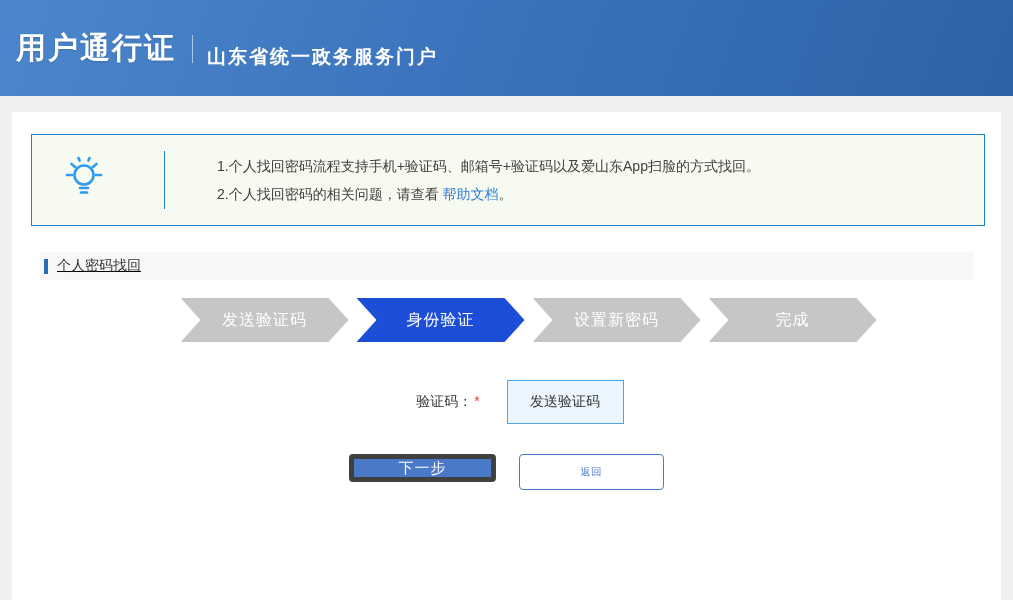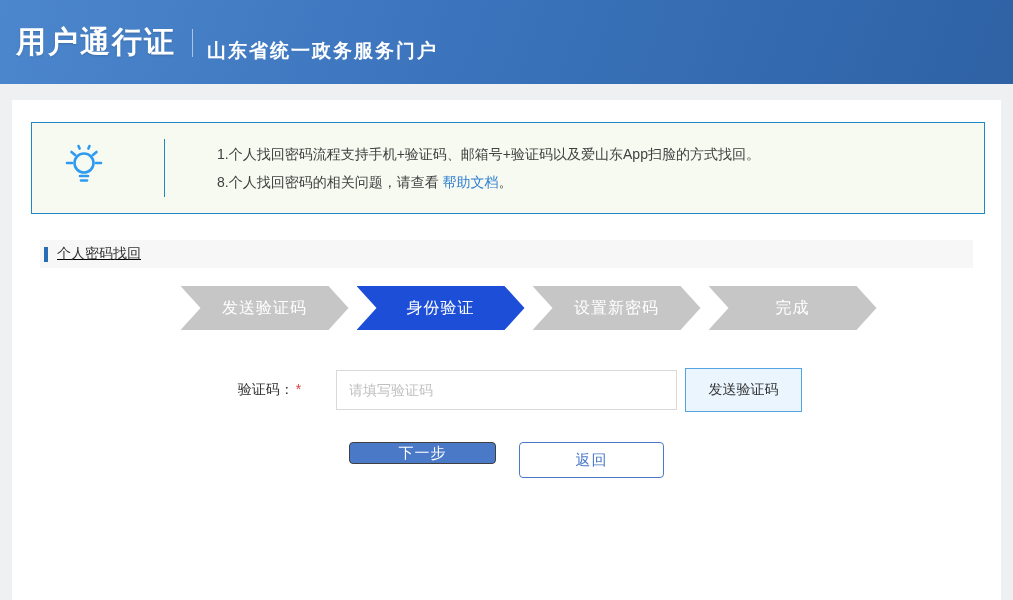--- a/index.html
+++ b/index.html
@@ -5,21 +5,21 @@
   * { margin:0; padding:0; box-sizing:border-box; }
   html,body { width:1013px; height:600px; }
   body {
     background:#eef0f1;
     font-family:"Liberation Sans","DejaVu Sans",sans-serif;
     overflow:hidden;
   }
 
   
   .header {
-    height:84px;
+    height:96px;
     background:linear-gradient(110deg,#4c86cc 0%,#3b74bc 45%,#2e62a5 100%);
     display:flex;
     align-items:center;
     padding:0 16px;
     text-align:right;
   }
   .brand {
     color:#ffffff;
     font-size:30px;
     font-weight:bold;
@@ -149,37 +149,37 @@
   }
 
   
   .actions {
     margin-top:30px;
     display:flex;
     justify-content:center;
     gap:23px;
   }
   .btn-primary {
-    width:147px; height:22px;
+    width:147px; height:28px;
     background:#4a79c8;
-    border:1px solid #404040;
+    border:5px solid #404040;
     border-radius:4px;
     color:#ffffff;
     font-size:15px;
     letter-spacing:1px;
     cursor:pointer;
     font-family:inherit;
   }
   .btn-secondary {
     width:145px; height:36px;
     background:#ffffff;
     border:1px solid #4a79c8;
     border-radius:4px;
     color:#4a79c8;
-    font-size:15px;
+    font-size:10px;
     letter-spacing:1px;
     cursor:pointer;
     font-family:inherit;
   }
 </style>
 </head>
 <body>
 
 <div class="header">
   <div class="brand">用户通行证</div>
@@ -203,39 +203,38 @@
             <path d="M33.5 9 l-3.6 3"></path>
             <path d="M15.5 3 l1.1 2.6"></path>
             <path d="M26.5 3 l-1.1 2.6"></path>
           </g>
         </svg>
       </span>
     </div>
     <div class="notice-divider"></div>
     <div class="notice-text">
       <div>1.个人找回密码流程支持手机+验证码、邮箱号+验证码以及爱山东App扫脸的方式找回。</div>
-      <div><span>8.个人找回密码的相关问题，请查看 </span><a class="help-link">帮助文档</a><span>。</span></div>
+      <div><span>2.个人找回密码的相关问题，请查看 </span><a class="help-link">帮助文档</a><span>。</span></div>
     </div>
   </div>
 
   <div class="section-title-row">
     <div class="title-bar"></div>
     <div class="section-title">个人密码找回</div>
   </div>
 
   <div class="steps">
     <div class="step">发送验证码</div>
     <div class="step active">身份验证</div>
     <div class="step">设置新密码</div>
     <div class="step">完成</div>
   </div>
 
   <div class="form-row">
     <div class="form-label"><span>验证码：</span><span class="required">*</span></div>
-    <input class="code-input" type="text" placeholder="请填写验证码" style="">
     <button class="send-btn">发送验证码</button>
   </div>
 
   <div class="actions">
     <button class="btn-primary">下一步</button>
     <button class="btn-secondary">返回</button>
   </div>
 
 </div>
 

